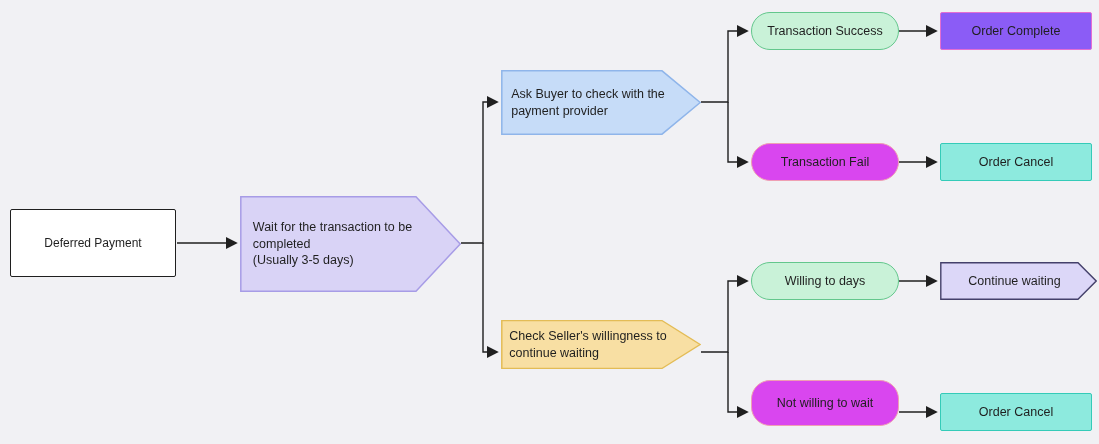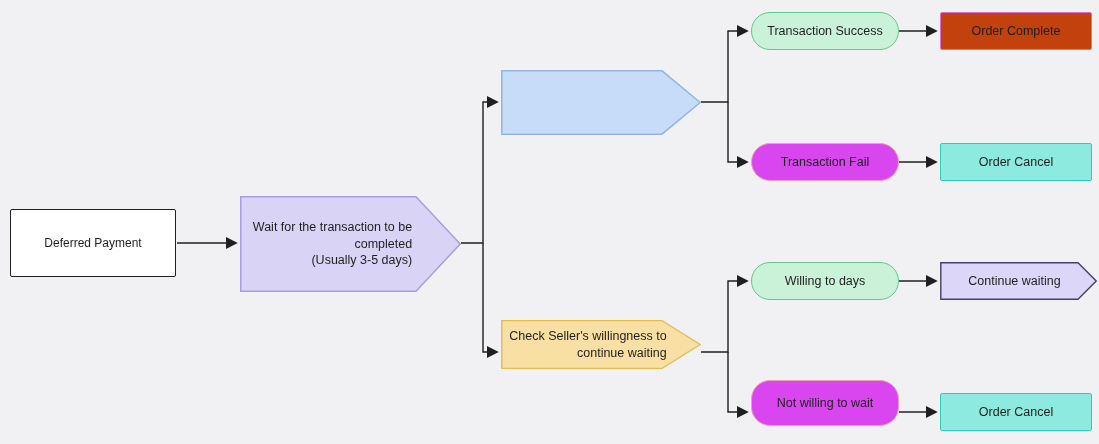--- a/index.html
+++ b/index.html
@@ -30,21 +30,21 @@
     cursor: default;
   }
   .node .shape {
     position: absolute;
     inset: 0;
     width: 100%;
     height: 100%;
   }
   .label {
     position: relative;
-    text-align: right;
+    text-align: left;
     font-size: 12.5px;
     color: #1f1f1f;
     white-space: pre-line;
     line-height: 1.35;
     padding: 0 8px;
   }
   .start-rect {
     background: #ffffff;
     border: 1.6px solid #1f1f1f;
     border-radius: 2px;
@@ -56,21 +56,21 @@
   .pill {
     border-radius: 19px;
     border: 1.5px solid;
   }
   .pill-green  { background: #c9f2d8; border-color: #63c78c; }
   .pill-pink   { background: #d946ef; border-color: #ef9fb3; }
   .end-rect {
     border: 1.5px solid;
     border-radius: 2px;
   }
-  .end-magenta { background: #c2410c; border-color: #e36ed3; }
+  .end-magenta { background: #8b5cf6; border-color: #e36ed3; }
   .end-cyan    { background: #8deade; border-color: #34cbb8; }
   .pent-label-wait     { padding-right: 44px; }
   .pent-label-mid      { padding-right: 34px; }
   .pent-label-small    { padding-right: 16px; font-weight: 500; }
 </style>
 </head>
 <body>
 
 <div class="canvas">
 
@@ -105,20 +105,22 @@
     </svg>
     <div class="label pent-label-wait">Wait for the transaction to be
 completed
 (Usually 3-5 days)</div>
   </div>
 
   <div class="node" style="left:501px; top:70px; width:200px; height:65px;">
     <svg class="shape" viewBox="0 0 200 65" preserveAspectRatio="none">
       <polygon points="0.8,0.8 161,0.8 199.2,32.5 161,64.2 0.8,64.2" fill="#c6dcf8" stroke="#8fb5ea" stroke-width="1.5"></polygon>
     </svg>
+    <div class="label pent-label-mid">Ask Buyer to check with the
+payment provider</div>
   </div>
 
   <div class="node pill pill-green" style="left:751px; top:12px; width:148px; height:38px;">
     <div class="label">Transaction Success</div>
   </div>
 
   <div class="node end-rect end-magenta" style="left:940px; top:12px; width:152px; height:38px;">
     <div class="label">Order Complete</div>
   </div>
 

